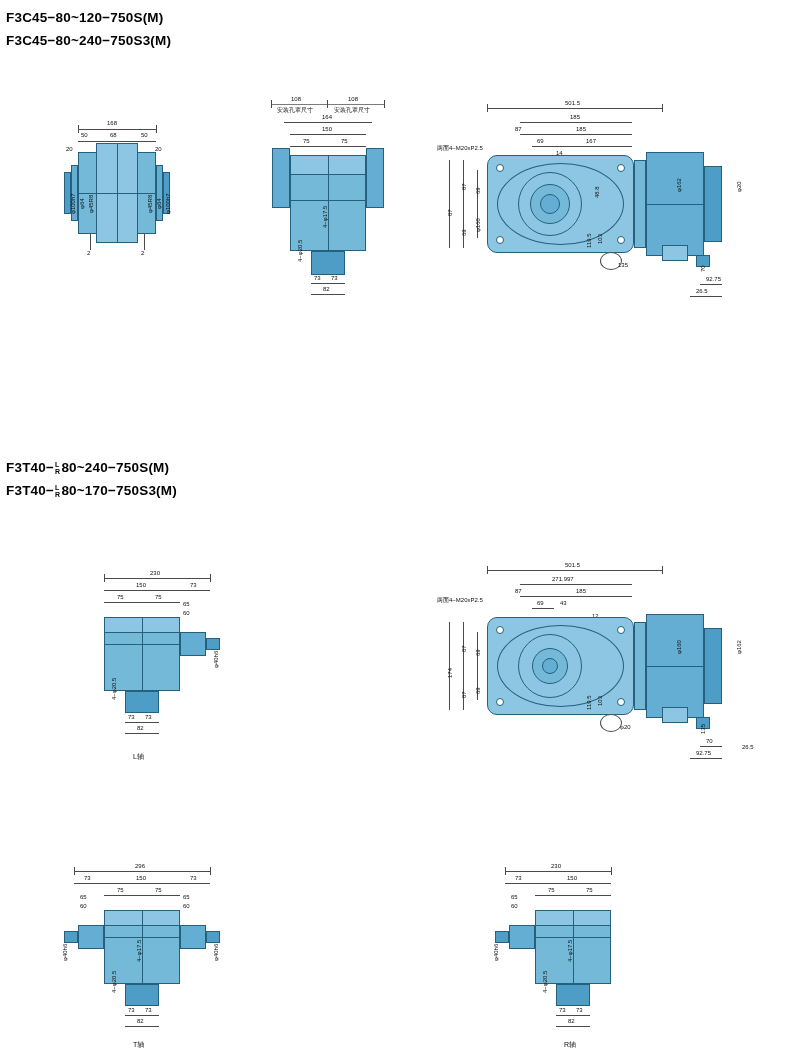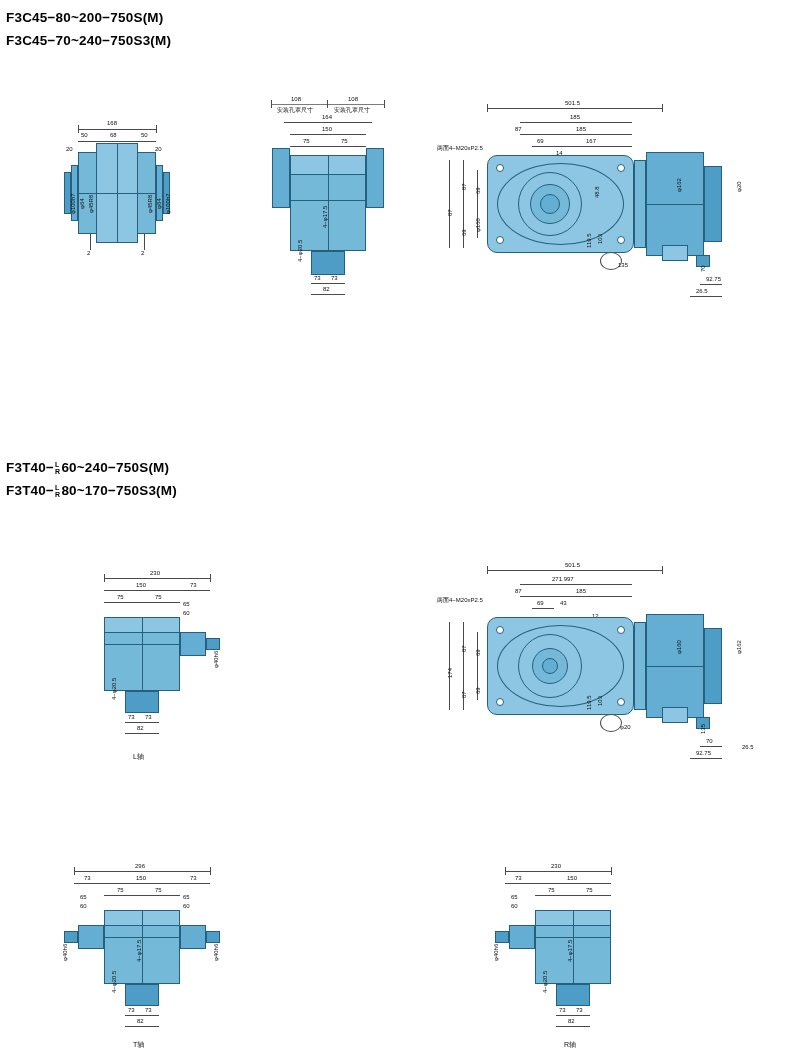--- a/index.html
+++ b/index.html
@@ -28,22 +28,22 @@
   .lbl.v{transform-origin:left top;transform:rotate(-90deg);}
   .circ{position:absolute;border:1px solid #25617e;border-radius:50%;box-sizing:border-box;}
   .ell{position:absolute;border:1px solid #25617e;border-radius:50%;box-sizing:border-box;background:#8cc6e2;}
   .cap{position:absolute;font-size:7px;color:#111;white-space:nowrap;}
 </style>
 </head>
 <body>
 
 <div class="page">
 
-  <div class="title" style="left:6px;top:10px;">F3C45−80~200−750S(M)</div>
-  <div class="title" style="left:6px;top:33px;">F3C45−70~240−750S3(M)</div>
+  <div class="title" style="left:6px;top:10px;">F3C45−80~120−750S(M)</div>
+  <div class="title" style="left:6px;top:33px;">F3C45−80~240−750S3(M)</div>
 
   <div class="blk">
 
     <div class="body" style="left:78px;top:152px;width:78px;height:82px;"></div>
     <div class="bodyL" style="left:96px;top:143px;width:42px;height:100px;"></div>
     <div class="body2" style="left:71px;top:165px;width:7px;height:56px;"></div>
     <div class="body2" style="left:156px;top:165px;width:7px;height:56px;"></div>
     <div class="bodyD" style="left:64px;top:172px;width:7px;height:42px;"></div>
     <div class="bodyD" style="left:163px;top:172px;width:7px;height:42px;"></div>
     <div class="vl" style="left:117px;top:143px;height:100px;"></div>
@@ -179,21 +179,21 @@
     <div class="lbl" style="left:706px;top:276px;">92.75</div>
     <div class="dim" style="left:690px;top:296px;width:32px;"></div>
     <div class="lbl" style="left:696px;top:288px;">26.5</div>
     <div class="lbl" style="left:742px;top:282px;"></div>
   </div>
 
   <div class="title" style="left:6px;top:460px;">
     <span>F3T40−</span><span class="frac">
         <span>L</span>
         <span>R</span>
-      </span><span>60~240−750S(M)</span>
+      </span><span>80~240−750S(M)</span>
   </div>
   <div class="title" style="left:6px;top:483px;">
     <span>F3T40−</span><span class="frac">
         <span>L</span>
         <span>R</span>
       </span><span>80~170−750S3(M)</span>
   </div>
 
 
   <div class="blk">

